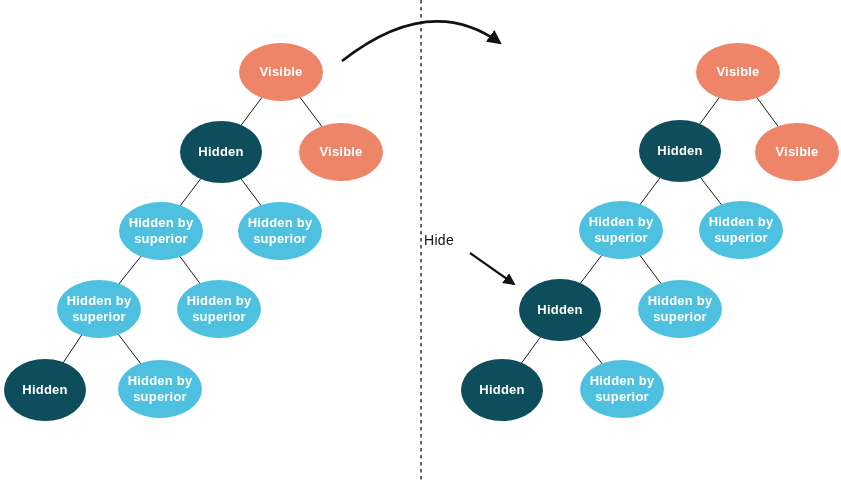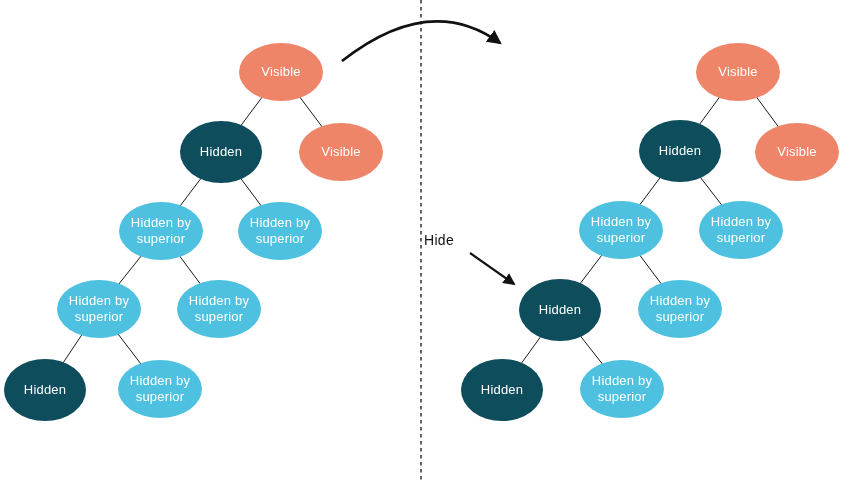--- a/index.html
+++ b/index.html
@@ -41,21 +41,21 @@
   }
   .node {
     position: absolute;
     border-radius: 50%;
     display: flex;
     align-items: center;
     justify-content: center;
     text-align: center;
     color: #ffffff;
     font-size: 13px;
-    font-weight: normal;
+    font-weight: bold;
     line-height: 1.25;
     letter-spacing: 0.2px;
     padding: 0 2px;
     box-sizing: border-box;
   }
   .n-std  { width: 84px; height: 58px; }
   .n-dark { width: 82px; height: 62px; }
   .hide-label {
     position: absolute;
     left: 424px;

